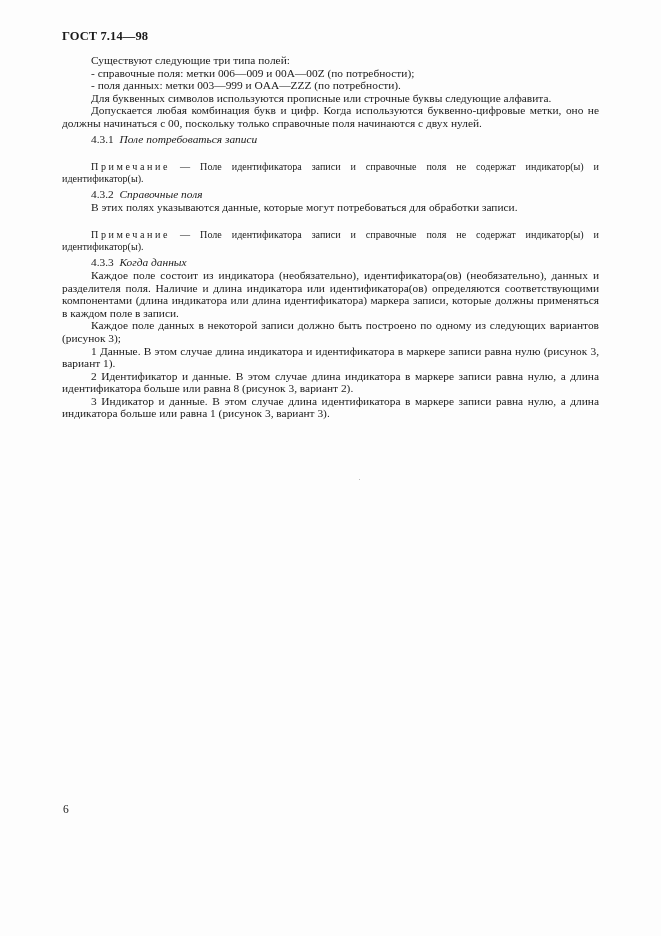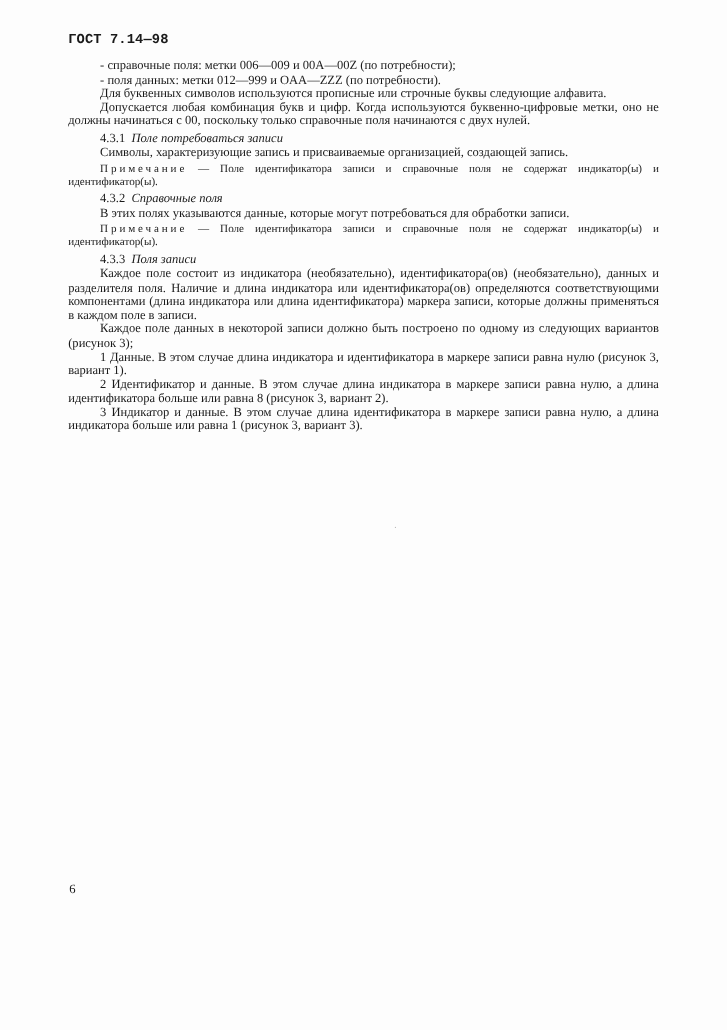--- a/index.html
+++ b/index.html
@@ -2,56 +2,56 @@
 <html><head>
 <meta charset="utf-8">
 <style>
   html, body { margin: 0; padding: 0; }
   body {
     width: 661px; height: 936px; background: #fdfdfd; position: relative; overflow: hidden;
     font-family: "Liberation Serif", "DejaVu Serif", serif; color: #1a1a1a;
   }
   .header {
     position: absolute; left: 62px; top: 29px;
-    font-weight: bold; font-size: 12.5px; letter-spacing: 0.1px; font-family: Liberation Mono, monospace;
+    font-weight: bold; font-size: 12.5px; letter-spacing: 0.1px;
   }
   .body {
     position: absolute; left: 62px; top: 54px; width: 537px;
     font-size: 11.4px; line-height: 12.6px;
   }
   .p { margin: 0; text-align: justify; text-align-last: left; }
   .ind { text-indent: 29px; }
   .li { margin: 0; padding-left: 29px; }
-  .note { font-size: 10.1px; line-height: 12px; margin-top: 3px; margin-bottom: 3px; text-indent: 29px; text-align: justify; text-align-last: left; }
+  .note { font-size: 10.1px; line-height: 12px; margin-top: 16px; margin-bottom: 3px; text-indent: 29px; text-align: justify; text-align-last: left; }
   .note .sp { letter-spacing: 2.6px; }
   .sec { margin-top: 3px; text-indent: 29px; }
   .sec i { font-style: italic; }
   .page-num { position: absolute; left: 63px; top: 803px; font-size: 11.5px; }
   .speck { position: absolute; left: 359px; top: 479px; width: 1px; height: 1px; background: #bbb; }
 </style>
 </head>
 <body>
 
 <div class="header">ГОСТ 7.14—98</div>
 
 <div class="body">
+  <p class="p ind">Существуют следующие три типа полей:</p>
   <p class="li">- справочные поля: метки 006—009 и 00A—00Z (по потребности);</p>
-  <p class="li">- поля данных: метки 012—999 и OAA—ZZZ (по потребности).</p>
+  <p class="li">- поля данных: метки 003—999 и OAA—ZZZ (по потребности).</p>
   <p class="p ind">Для буквенных символов используются прописные или строчные буквы следующие алфавита.</p>
   <p class="p ind">Допускается любая комбинация букв и цифр. Когда используются буквенно-цифровые метки, оно не должны начинаться с 00, поскольку только справочные поля начинаются с двух нулей.</p>
 
   <p class="p sec"><span>4.3.1</span>&nbsp; <i>Поле потребоваться записи</i></p>
-  <p class="p ind">Символы, характеризующие запись и присваиваемые организацией, создающей запись.</p>
   <p class="note"><span class="sp">Примечание</span><span> — Поле идентификатора записи и справочные поля не содержат индикатор(ы) и идентификатор(ы).</span></p>
 
   <p class="p sec"><span>4.3.2</span>&nbsp; <i>Справочные поля</i></p>
   <p class="p ind">В этих полях указываются данные, которые могут потребоваться для обработки записи.</p>
   <p class="note"><span class="sp">Примечание</span><span> — Поле идентификатора записи и справочные поля не содержат индикатор(ы) и идентификатор(ы).</span></p>
 
-  <p class="p sec"><span>4.3.3</span>&nbsp; <i>Поля записи</i></p>
+  <p class="p sec"><span>4.3.3</span>&nbsp; <i>Когда данных</i></p>
   <p class="p ind">Каждое поле состоит из индикатора (необязательно), идентификатора(ов) (необязательно), данных и разделителя поля. Наличие и длина индикатора или идентификатора(ов) определяются соответствующими компонентами (длина индикатора или длина идентификатора) маркера записи, которые должны применяться в каждом поле в записи.</p>
   <p class="p ind">Каждое поле данных в некоторой записи должно быть построено по одному из следующих вариантов (рисунок 3);</p>
   <p class="p ind">1 Данные. В этом случае длина индикатора и идентификатора в маркере записи равна нулю (рисунок 3, вариант 1).</p>
   <p class="p ind">2 Идентификатор и данные. В этом случае длина индикатора в маркере записи равна нулю, а длина идентификатора больше или равна 8 (рисунок 3, вариант 2).</p>
   <p class="p ind">3 Индикатор и данные. В этом случае длина идентификатора в маркере записи равна нулю, а длина индикатора больше или равна 1 (рисунок 3, вариант 3).</p>
 </div>
 
 <div class="speck"></div>
 <div class="page-num">6</div>
 

